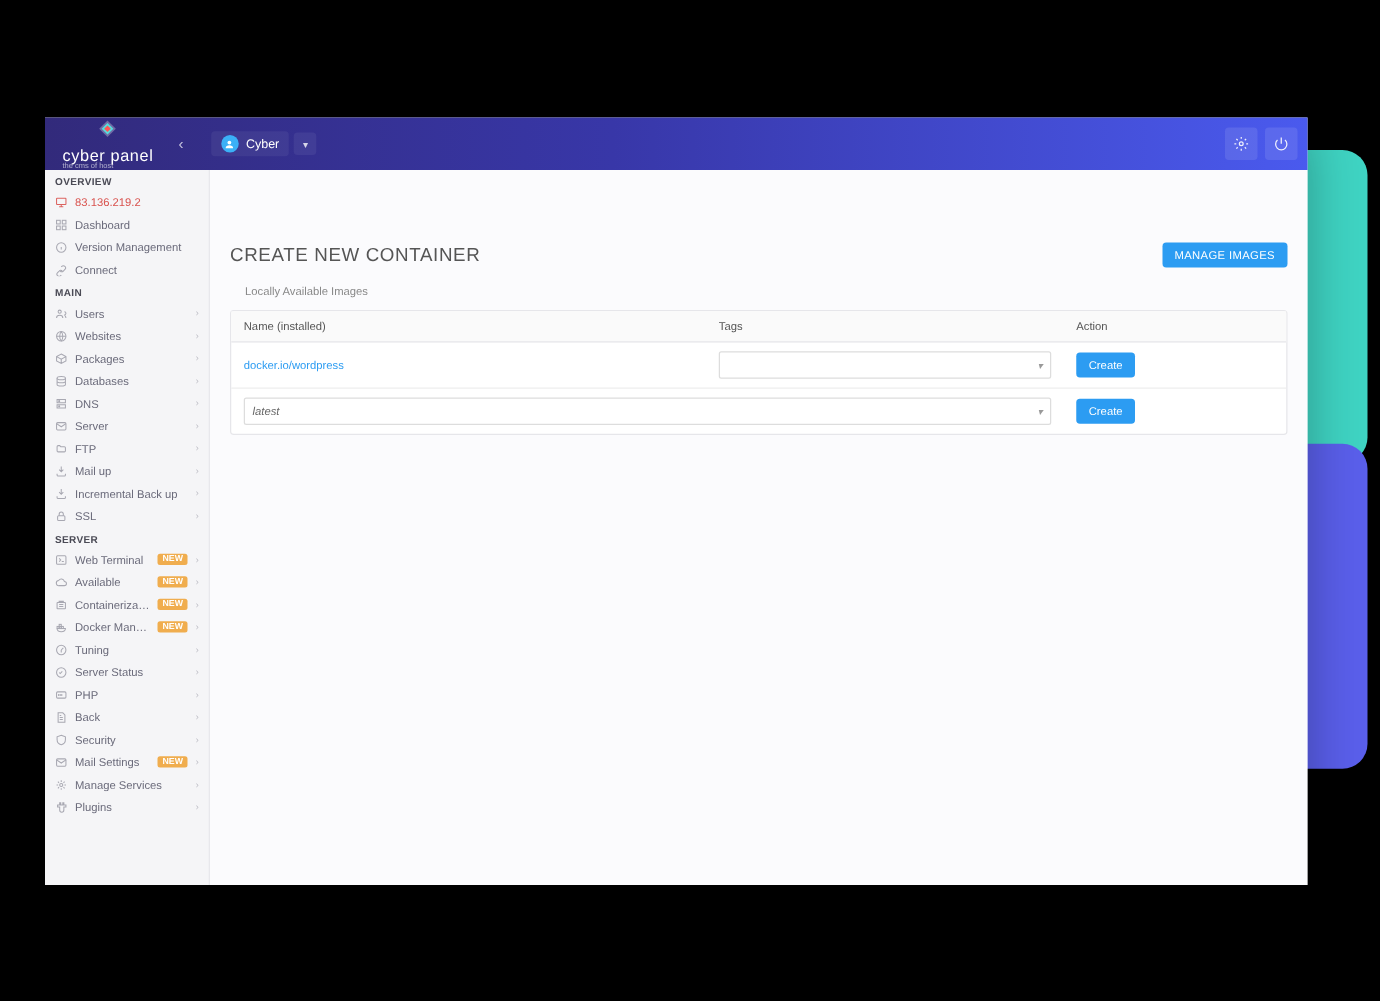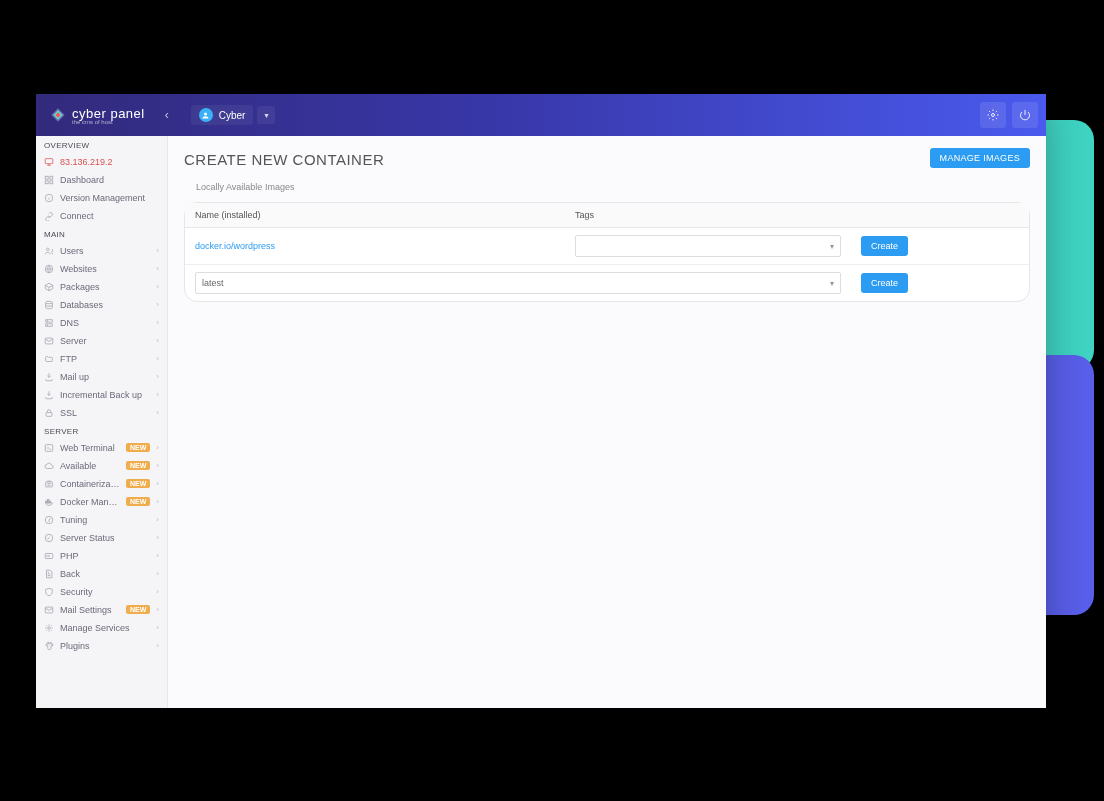--- a/index.html
+++ b/index.html
@@ -4,66 +4,66 @@
 <style>
 * { margin: 0; padding: 0; box-sizing: border-box; font-family: -apple-system, BlinkMacSystemFont, "Segoe UI", Arial, sans-serif; }
 body { background: #000; width: 1104px; height: 801px; position: relative; overflow: hidden; }
 
 .bg-teal { position: absolute; right: 10px; top: 120px; width: 50px; height: 250px; background: #3fd4c3; border-radius: 0 20px 20px 0; }
 .bg-purple { position: absolute; right: 10px; top: 355px; width: 50px; height: 260px; background: #5a5feb; border-radius: 0 20px 20px 0; }
 
 .app-frame { position: absolute; left: 36px; top: 94px; width: 1010px; height: 614px; background: #fff; display: flex; flex-direction: column; box-shadow: 0 10px 40px rgba(0,0,0,0.3); }
 
 .topbar { height: 42px; background: linear-gradient(90deg, #322a7b 0%, #3837a8 45%, #4a5aee 100%); display: flex; align-items: center; padding: 0 8px; color: #fff; }
-.brand { display: flex; align-items: center; gap: 6px; padding: 0 6px; }
+.brand { display: flex; align-items: center; gap: 6px; padding: 0 6px; flex-direction: column; }
 .brand-logo { width: 16px; height: 16px; }
 .brand-text { font-size: 13px; font-weight: 300; letter-spacing: 0.5px; }
 .brand-sub { font-size: 6px; opacity: 0.6; margin-top: -2px; }
 .brand-col { display: flex; flex-direction: column; }
 .collapse-toggle { width: 20px; text-align: center; opacity: 0.7; font-size: 12px; margin-left: 6px; cursor: pointer; }
 .user-chip { display: flex; align-items: center; gap: 6px; margin-left: 14px; background: rgba(255,255,255,0.06); border-radius: 3px; padding: 3px 8px; font-size: 10px; }
 .user-avatar { width: 14px; height: 14px; background: #3bb0f7; border-radius: 50%; display: flex; align-items: center; justify-content: center; }
 .user-avatar svg { width: 9px; height: 9px; }
 .user-caret { width: 18px; height: 18px; background: rgba(255,255,255,0.08); border-radius: 3px; display: flex; align-items: center; justify-content: center; margin-left: 4px; font-size: 8px; opacity: 0.8; cursor: pointer; }
 .topbar-spacer { flex: 1; }
 .topbar-icon { width: 26px; height: 26px; background: rgba(255,255,255,0.1); border-radius: 3px; display: flex; align-items: center; justify-content: center; margin-left: 6px; cursor: pointer; }
 .topbar-icon svg { width: 12px; height: 12px; opacity: 0.9; }
 
 .body-row { flex: 1; display: flex; overflow: hidden; }
 
 .sidebar { width: 132px; background: #f5f5f7; border-right: 1px solid #e8e8ec; overflow-y: auto; font-size: 9px; color: #6a6a7a; }
 .sidebar::-webkit-scrollbar { width: 0; }
-.side-group-title { padding: 5px 8px 3px; font-size: 8px; font-weight: 400; text-transform: uppercase; color: #4a4a55; letter-spacing: 0.3px; }
+.side-group-title { padding: 5px 8px 3px; font-size: 8px; font-weight: 700; text-transform: uppercase; color: #4a4a55; letter-spacing: 0.3px; }
 .side-item { display: flex; align-items: flex-start; padding: 4px 8px; cursor: pointer; gap: 6px; position: relative; }
 .side-icon { width: 10px; height: 10px; opacity: 0.55; flex-shrink: 0; }
 .side-label { flex: 1; white-space: nowrap; overflow: hidden; text-overflow: ellipsis; }
 .side-item.red .side-label { color: #d9534f; }
 .side-item.red .side-icon { color: #d9534f; opacity: 0.9; }
 .side-chevron { font-size: 8px; opacity: 0.4; }
 .side-badge { background: #f0ad4e; color: #fff; font-size: 7px; padding: 1px 4px; border-radius: 2px; font-weight: 600; }
 
 .main { flex: 1; background: #fbfbfd; overflow-y: auto; }
-.main-header { display: flex; align-items: flex-end; justify-content: space-between; padding: 12px 16px 10px; }
+.main-header { display: flex; align-items: center; justify-content: space-between; padding: 28px 16px 10px; margin-top: 30px; }
 .page-title { font-size: 15px; font-weight: 400; color: #555; letter-spacing: 0.5px; text-transform: uppercase; }
 .manage-btn { background: #2c9cf2; color: #fff; font-size: 9px; padding: 5px 10px; border-radius: 3px; border: none; cursor: pointer; text-transform: uppercase; letter-spacing: 0.3px; }
 
 .panel { margin: 0 16px 32px; }
 .panel-title { font-size: 9px; color: #888; padding: 4px 12px 10px; }
-.table { width: 100%; border: 1px solid #e6e6ea; border-radius: 13px; background: #fff; }
+.table { width: 100%; border: 1px solid #e6e6ea; border-radius: 3px; background: #fff; }
 .table-head, .table-row { display: flex; }
 .table-head { background: #fafafa; border-bottom: 1px solid #e6e6ea; }
 .table-row { border-bottom: 1px solid #eee; }
 .table-row:last-child { border-bottom: none; }
 .cell { padding: 7px 10px; font-size: 9px; color: #777; display: flex; align-items: center; }
 .col-name { flex: 0 0 380px; }
 .col-tags { flex: 1; }
 .col-action { flex: 0 0 178px; }
 .table-head .cell { color: #555; font-weight: 500; }
 .link-text { color: #2c9cf2; cursor: pointer; }
-.tag-select { width: 100%; height: 22px; border: 1px solid #ddd; border-radius: 2px; background: #fff; font-size: 9px; color: #666; padding: 0 18px 0 6px; position: relative; display: flex; align-items: center; cursor: pointer; }
+.tag-select { width: 100%; height: 22px; border: 1px solid #ddd; border-radius: 2px; background: #fff; font-size: 9px; color: #666; padding: 0 18px 0 6px; position: relative; display: flex; align-items: center; cursor: pointer; font-style: italic; }
 .tag-select::after { content: "▾"; position: absolute; right: 6px; font-size: 8px; color: #999; }
 .create-btn { background: #2c9cf2; color: #fff; border: none; font-size: 9px; padding: 5px 10px; border-radius: 3px; cursor: pointer; }
 </style>
 </head>
 <body>
 
 <div class="bg-teal"></div>
 <div class="bg-purple"></div>
 
 <div class="app-frame">
@@ -324,20 +324,21 @@
         <div class="page-title">CREATE NEW CONTAINER</div>
         <button class="manage-btn">MANAGE IMAGES</button>
       </div>
 
       <div class="panel">
         <div class="panel-title">Locally Available Images</div>
         <div class="table">
           <div class="table-head">
             <div class="cell col-name">Name (installed)</div>
             <div class="cell col-tags">Tags</div>
+            <div class="cell col-action">Action</div>
           </div>
           <div id="table-body">
               <div class="table-row">
                 <div class="cell col-name">
                   <span class="link-text">docker.io/wordpress</span>
                 </div>
                 <div class="cell col-tags">
                   <div class="tag-select"></div>
                 </div>
                 <div class="cell col-action">

